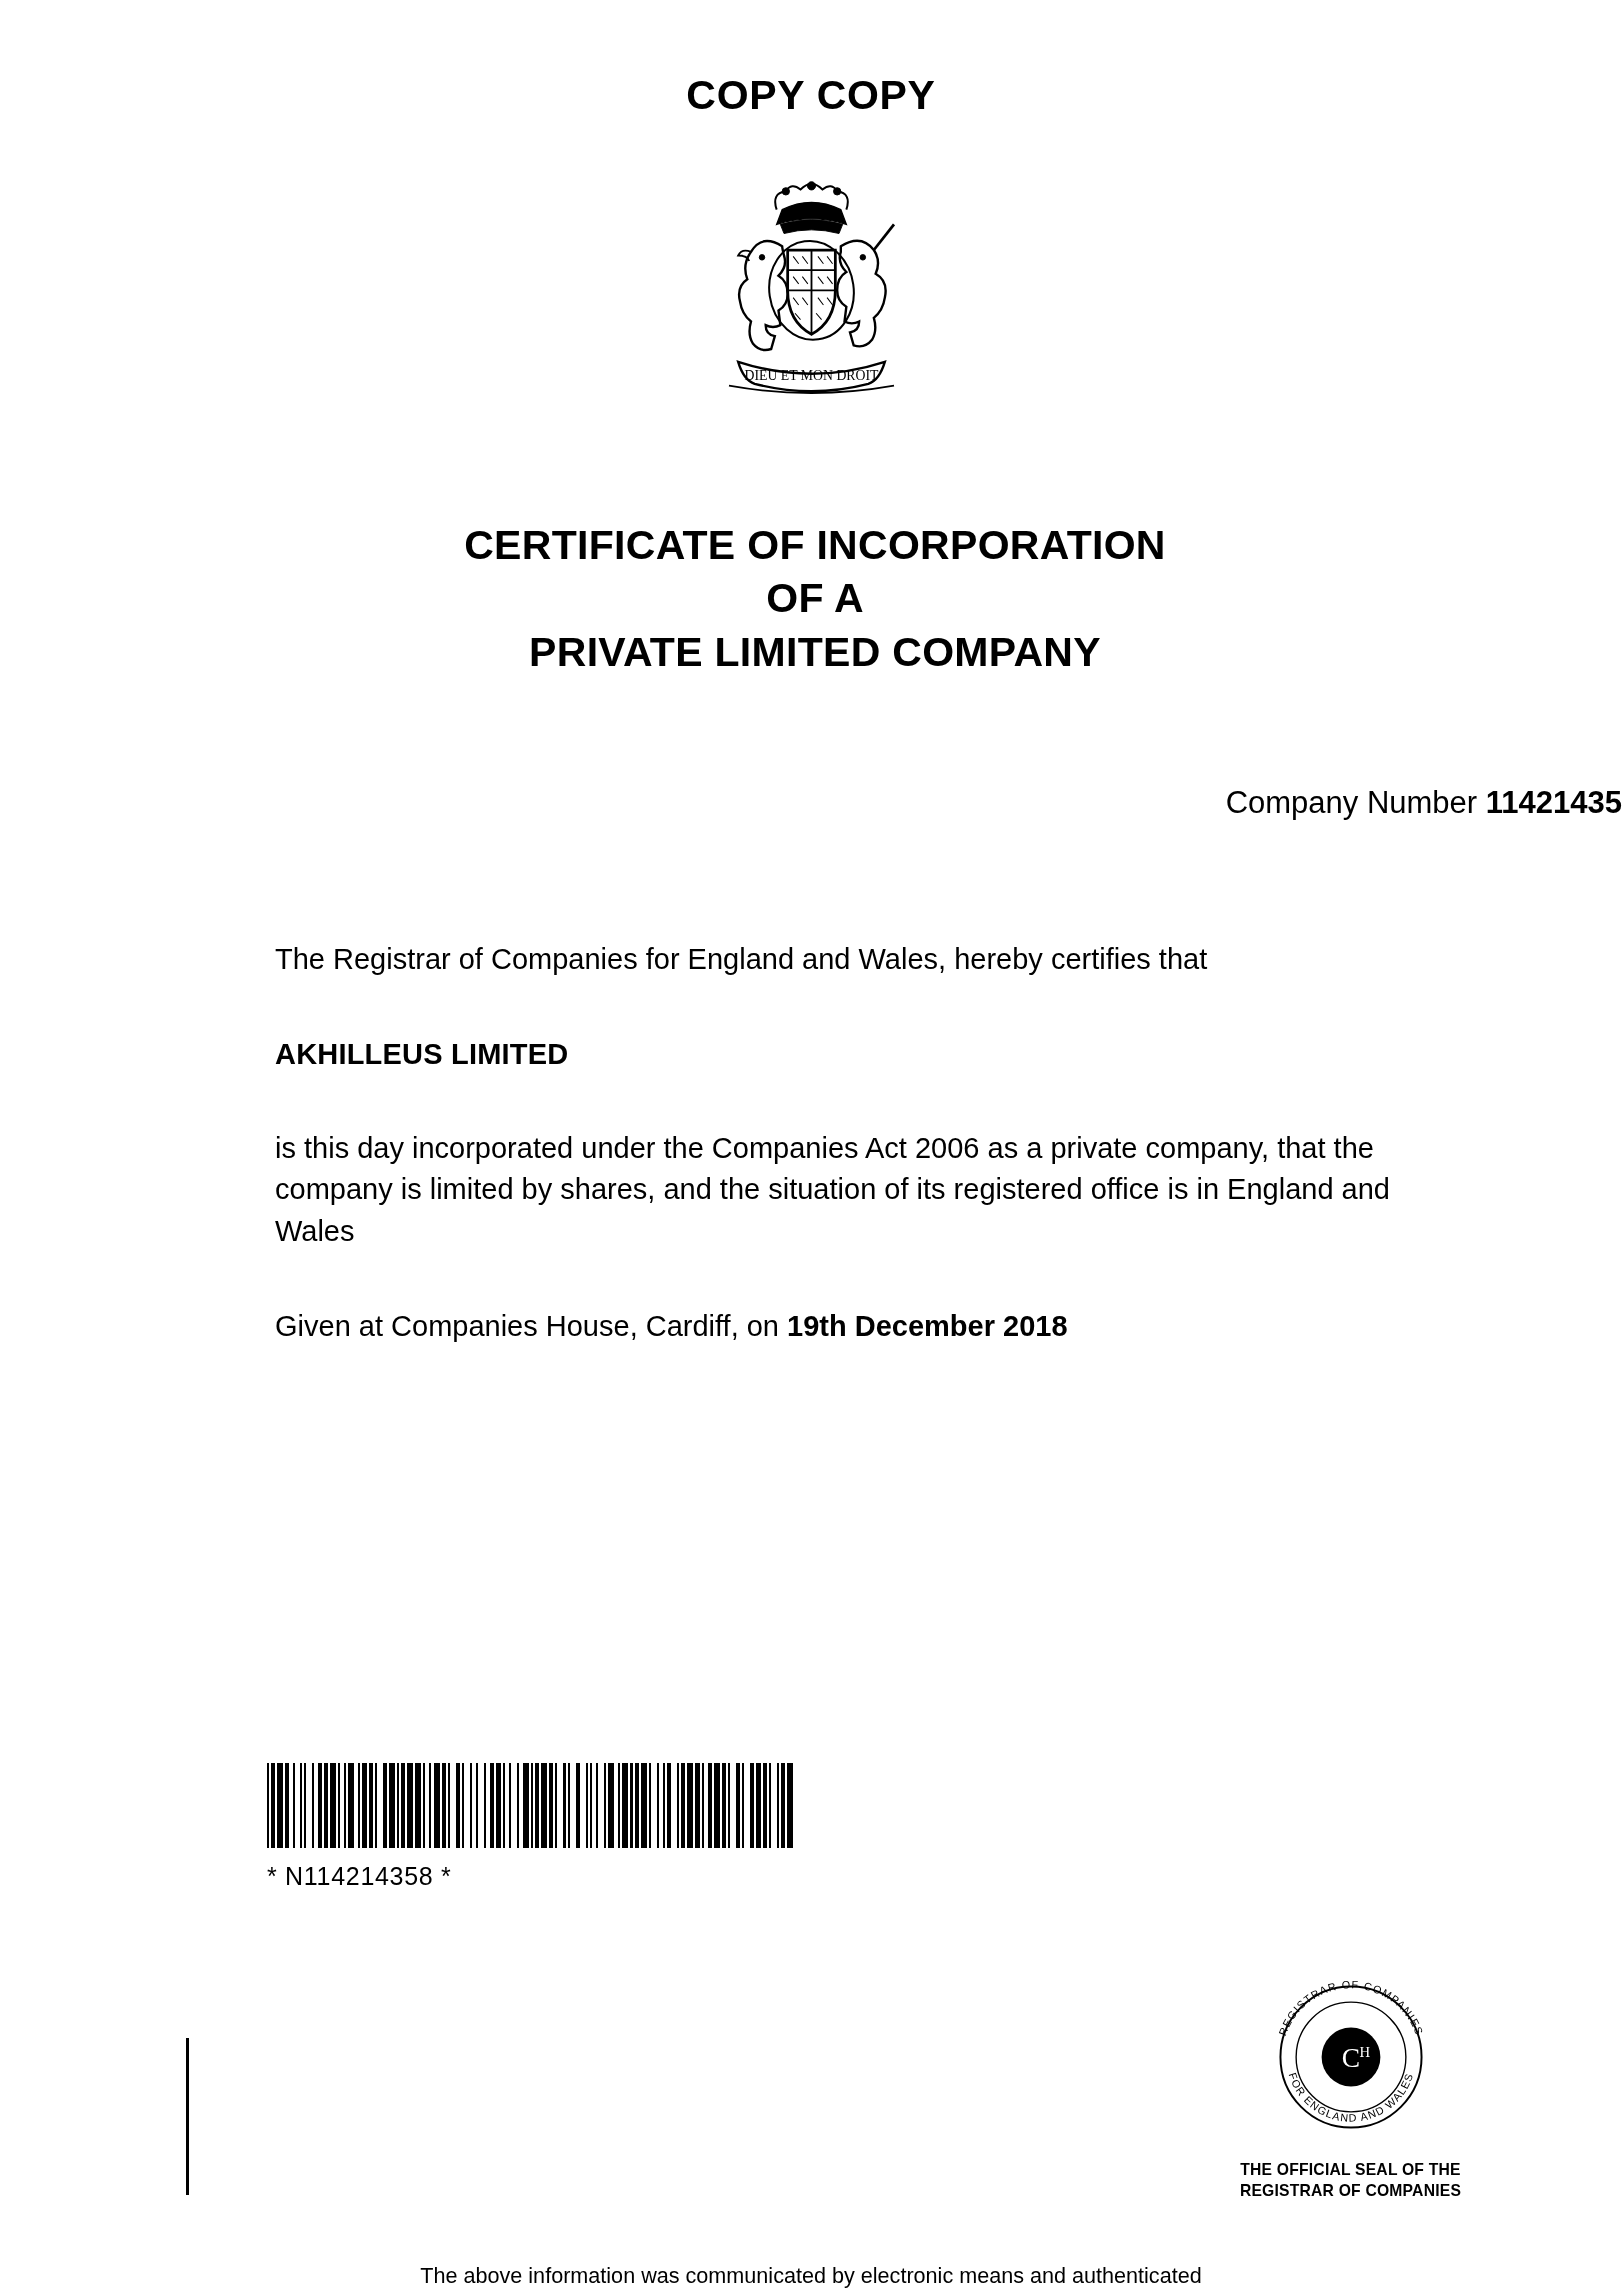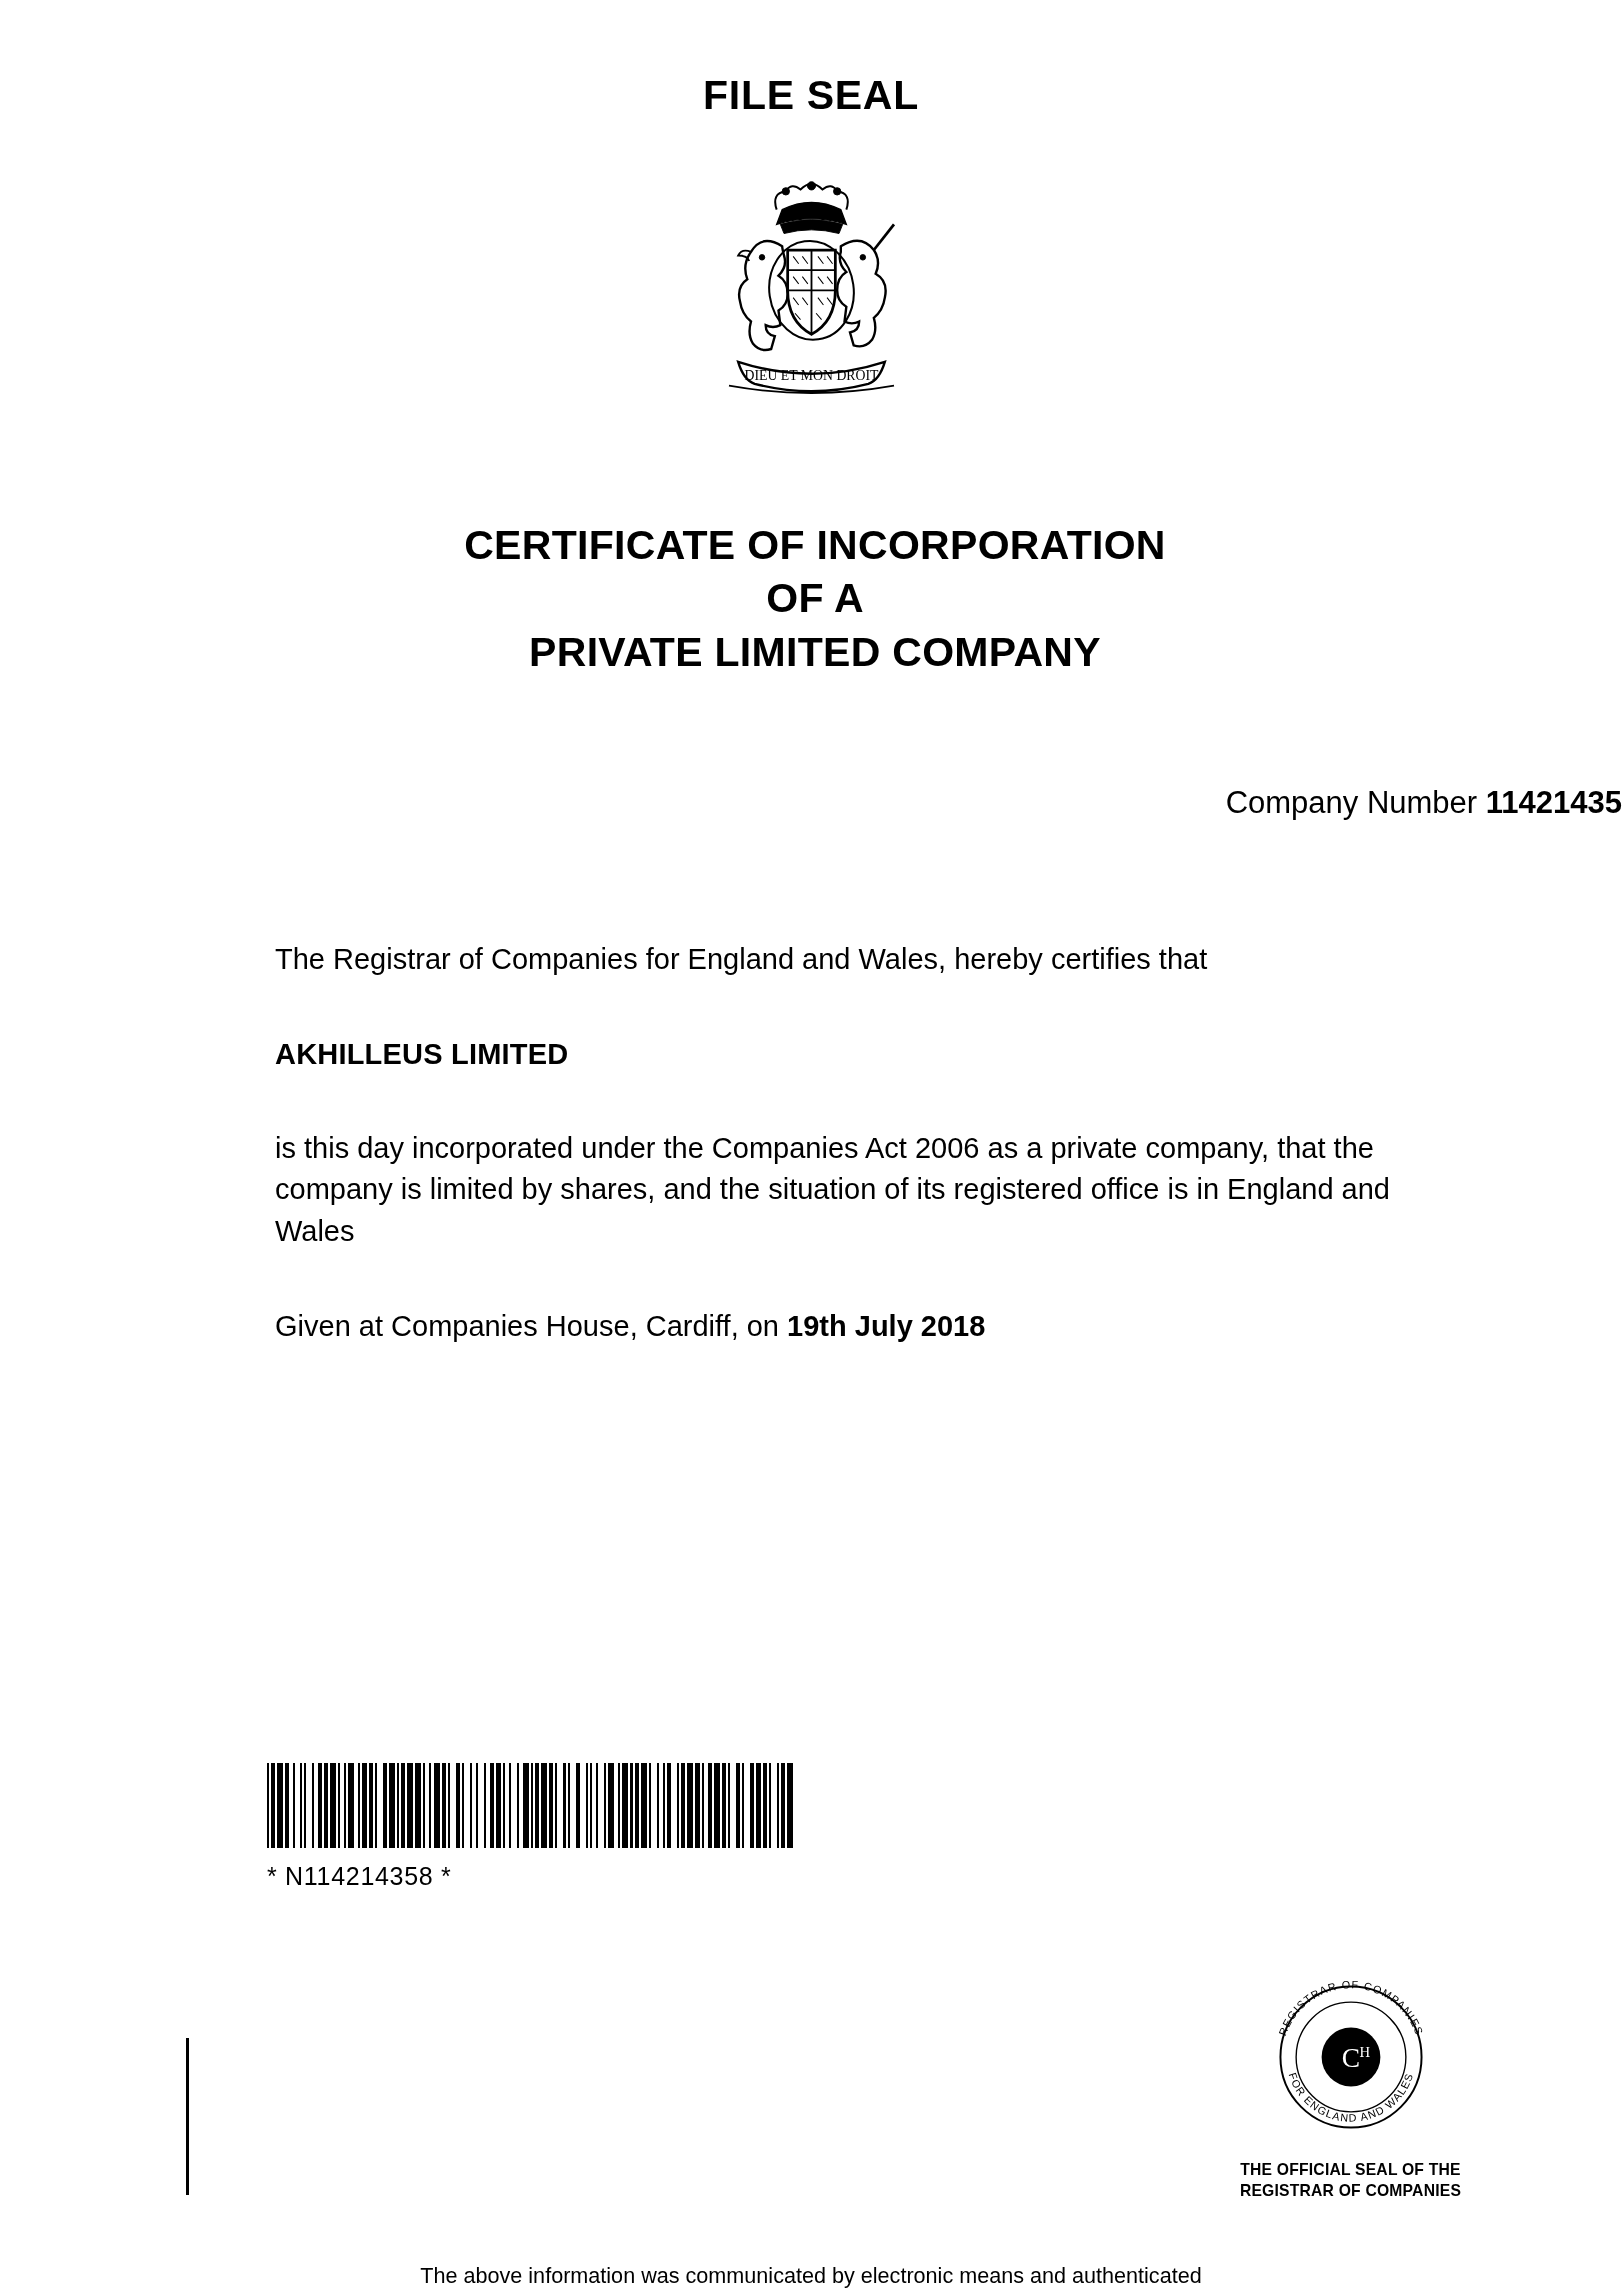--- a/index.html
+++ b/index.html
@@ -152,21 +152,21 @@
     text-align: center;
     font-size: 21.6px;
     line-height: 1.45;
   }
 </style>
 </head>
 <body>
 
 <div class="page">
 
-  <div class="file-copy">FILE SEAL</div>
+  <div class="file-copy">COPY COPY</div>
 
   <div class="arms-wrap">
     <svg class="arms" viewBox="0 0 300 300">
       <g fill="#000" stroke="#000">
 
         <path d="M118 52 q32 -16 64 0 l6 16 q-38 -12 -76 0 z" stroke-width="1.5"></path>
         <path d="M112 52 q-6 -18 10 -20 q6 -10 16 -2 q12 -12 24 0 q10 -8 16 2 q16 2 10 20" fill="none" stroke-width="2.2"></path>
         <circle cx="122" cy="32" r="4"></circle>
           <circle cx="150" cy="26" r="4.5"></circle>
           <circle cx="178" cy="32" r="4"></circle>
@@ -208,21 +208,21 @@
     <span>Company Number </span><b>11421435</b>
   </div>
 
   <div class="body-block">
     <p>The Registrar of Companies for England and Wales, hereby certifies that</p>
     <div class="spacer-1"></div>
     <p class="company-name">AKHILLEUS LIMITED</p>
     <div class="spacer-2"></div>
     <p>is this day incorporated under the Companies Act 2006 as a private company, that the company is limited by shares, and the situation of its registered office is in England and Wales</p>
     <div class="spacer-3"></div>
-    <p class="given-line"><span>Given at Companies House, Cardiff, on </span><b>19th July 2018</b></p>
+    <p class="given-line"><span>Given at Companies House, Cardiff, on </span><b>19th December 2018</b></p>
   </div>
 
   <div class="barcode-area">
     <div class="barcode" id="barcode">
         <span style="width: 2px; background: rgb(0, 0, 0);"></span>
         <span style="width: 2px; background: rgb(255, 255, 255);"></span>
         <span style="width: 3.9px; background: rgb(0, 0, 0);"></span>
         <span style="width: 2px; background: rgb(255, 255, 255);"></span>
         <span style="width: 5.9px; background: rgb(0, 0, 0);"></span>
         <span style="width: 2px; background: rgb(255, 255, 255);"></span>

